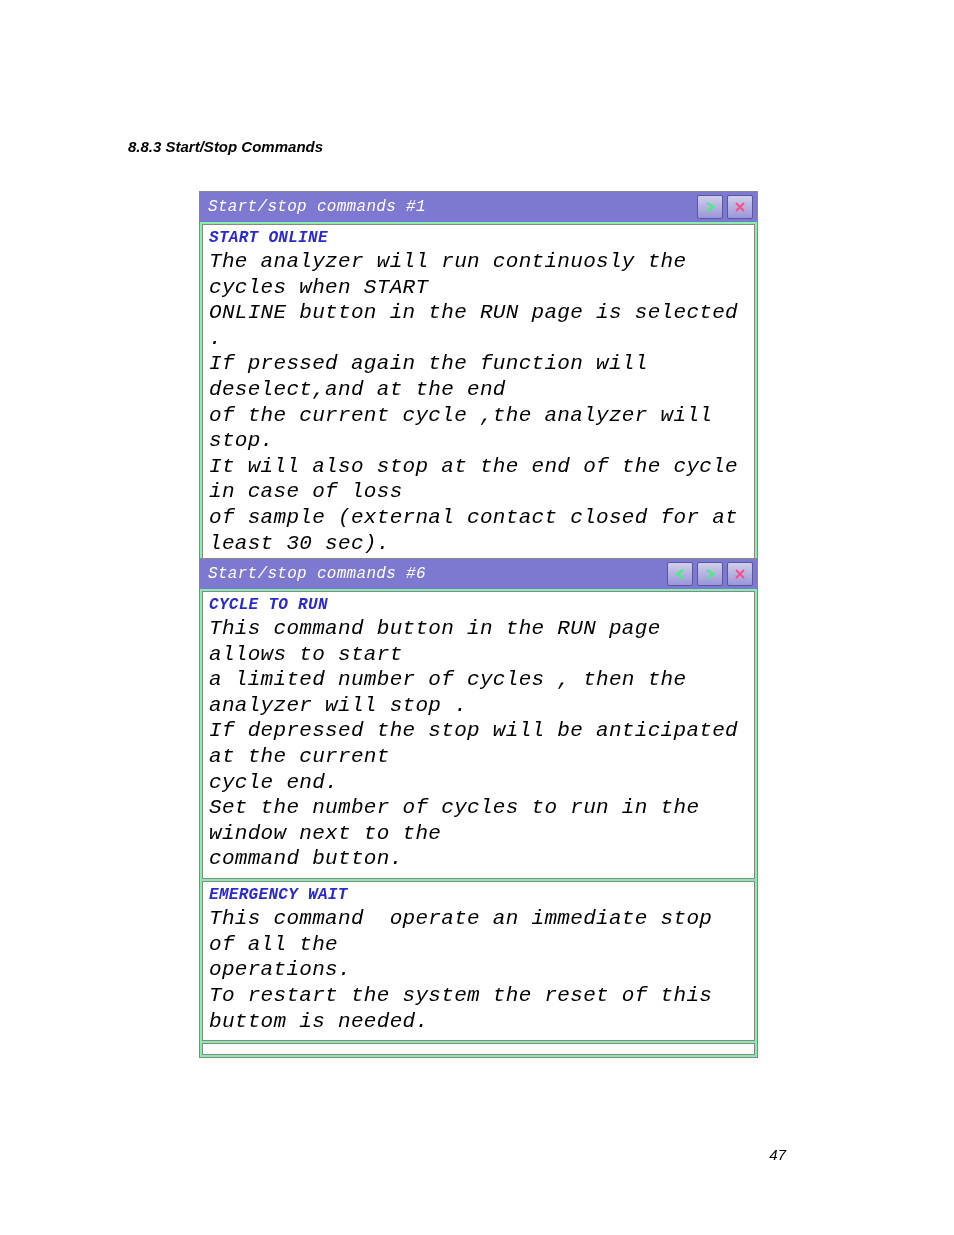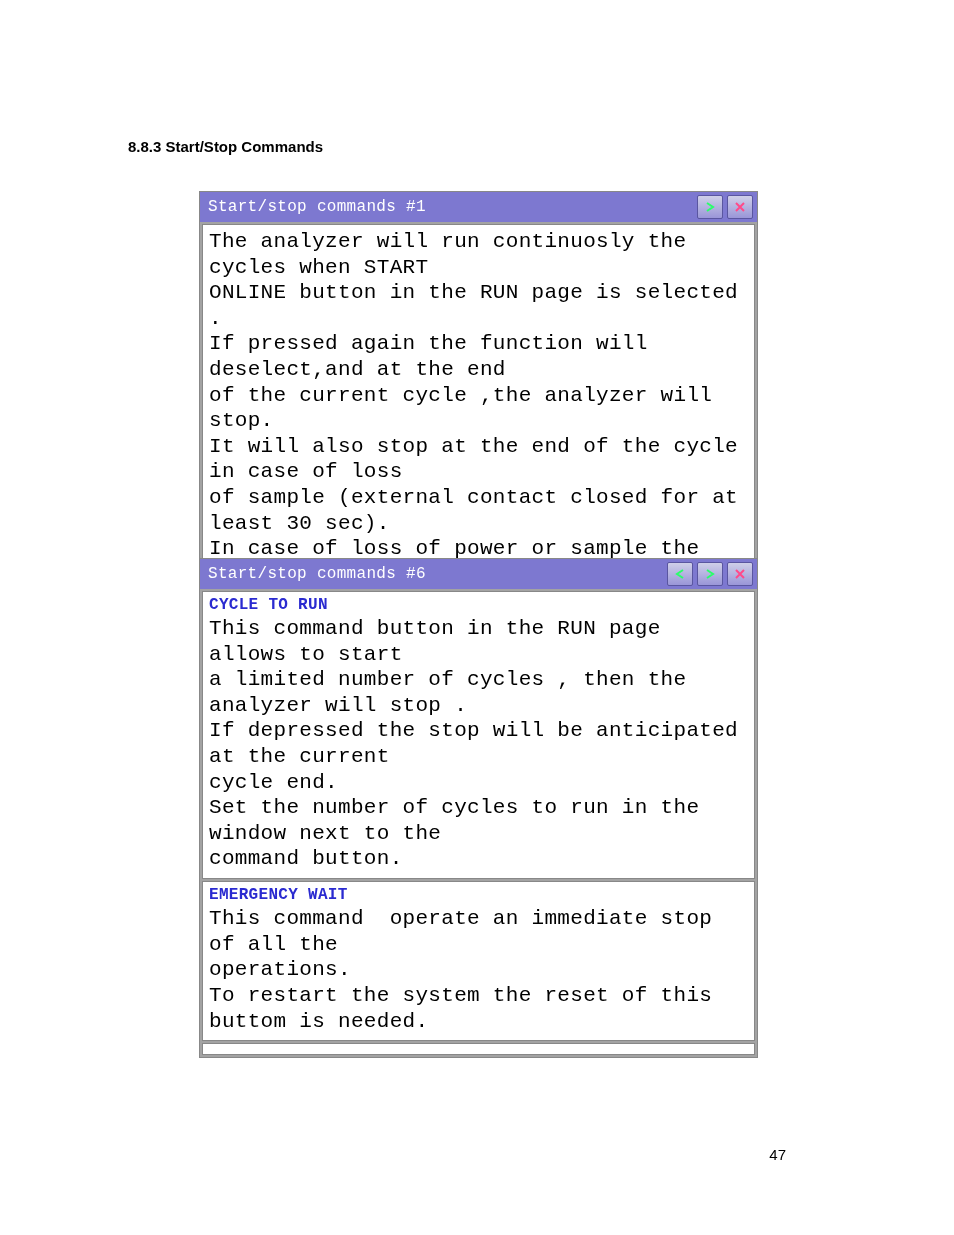--- a/index.html
+++ b/index.html
@@ -7,35 +7,36 @@
     padding: 0;
     background: #ffffff;
     width: 954px;
     font-family: Arial, sans-serif;
   }
   .page {
     position: relative;
     width: 856px;
     height: 1235px;
     background: #ffffff;
+    font-style: italic;
   }
   .section-heading {
     position: absolute;
     left: 128px;
     top: 138px;
     font-weight: bold;
     font-size: 15px;
     color: #000;
   }
   .panel {
     position: absolute;
     left: 199px;
     width: 557px;
     border: 1px solid #888;
-    background: #a3a3a3;
+    background: #86efac;
   }
   .panel1 { top: 191px; }
   .panel2 { top: 558px; }
   .titlebar {
     height: 30px;
     background: #7d78d0;
     display: flex;
     align-items: center;
     justify-content: space-between;
     padding: 0 4px 0 8px;
@@ -116,20 +117,21 @@
         <div class="tb-btn">
           <span>
             <svg width="10" height="10" viewBox="0 0 10 10">
                 <path d="M1 1 L9 9 M9 1 L1 9" stroke="#ff4a8a" stroke-width="2"></path>
               </svg>
           </span>
         </div>
       </div>
     </div>
     <div class="content-block">
+      <div class="block-title">START ONLINE</div>
       <div class="block-body">The analyzer will run continuosly the cycles when START
 ONLINE button in the RUN page is selected .
 If pressed again the function will deselect,and at the end
 of the current cycle ,the analyzer will stop.
 It will also stop at the end of the cycle in case of loss
 of sample (external contact closed for at least 30 sec).
 In case of loss of power or sample the analyzer will
 start again when power or sample restabilizes .
 During ONLINE mode the analytical cycles are alternated
 with  extra cycles ,following the ratio setted in PROGRAM

